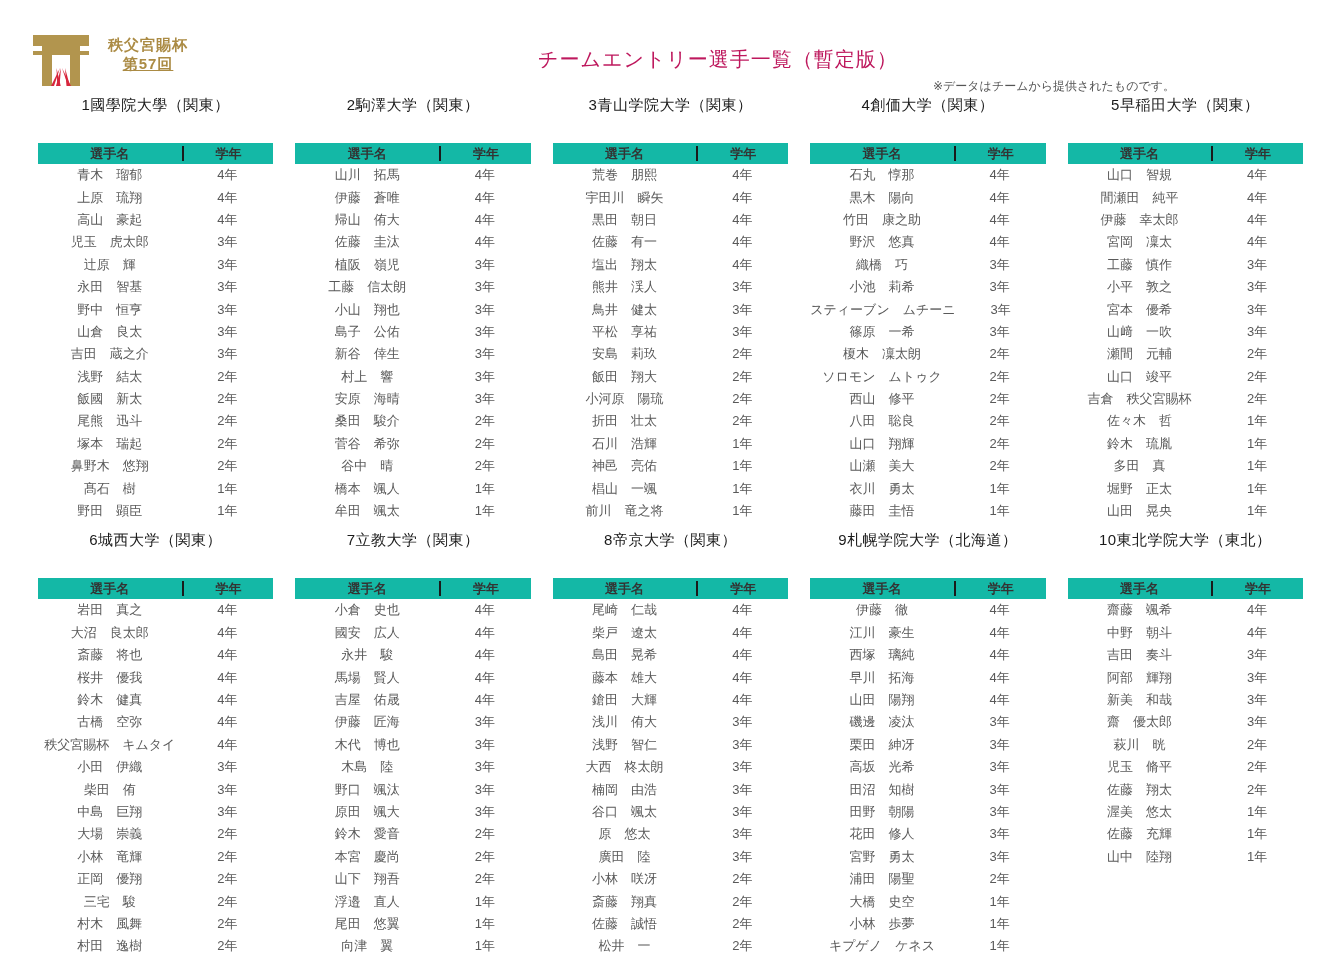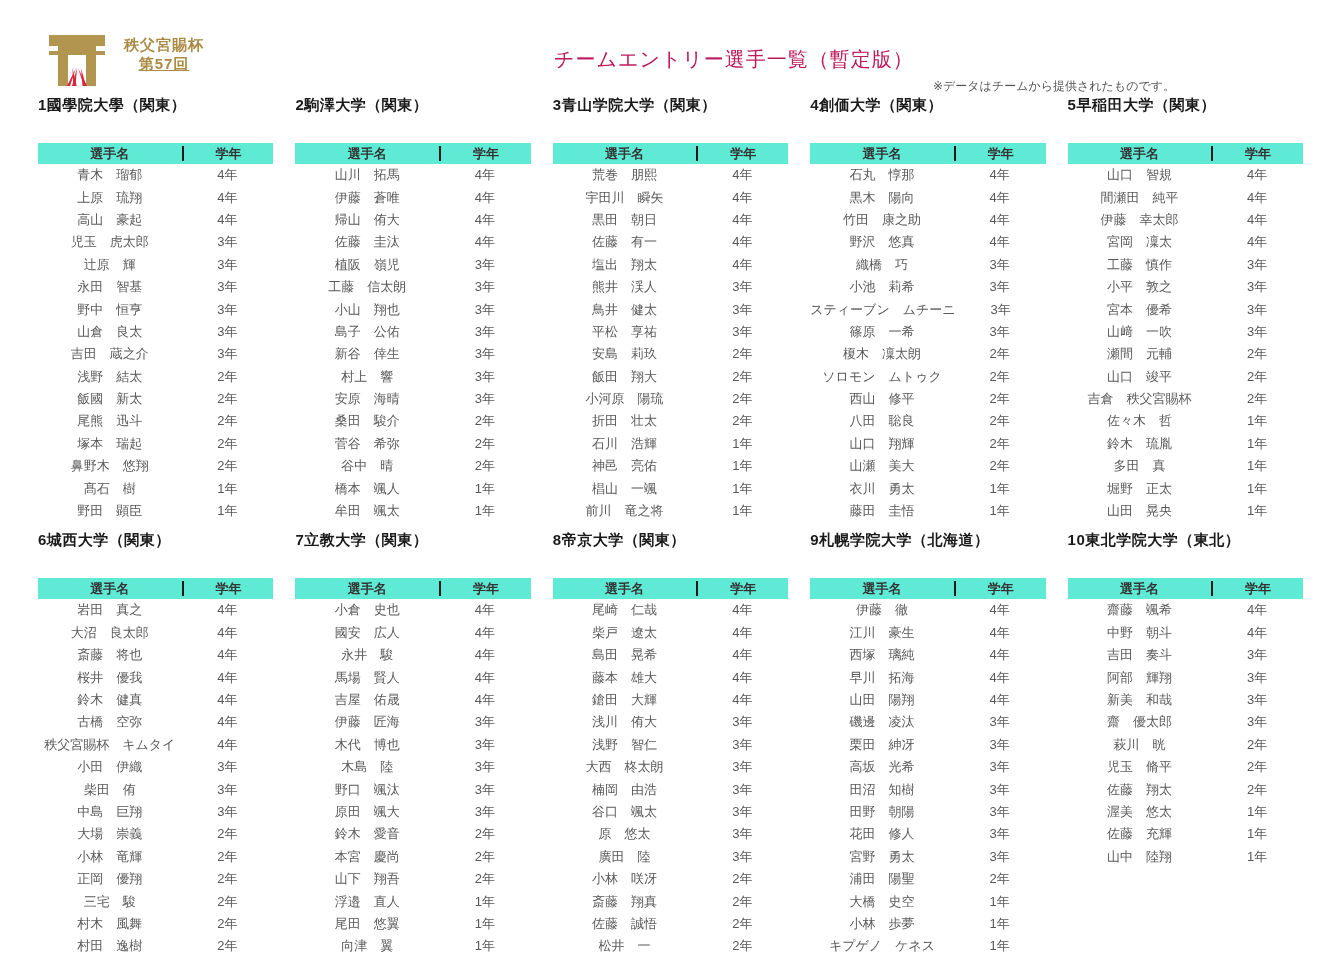--- a/index.html
+++ b/index.html
@@ -2,21 +2,21 @@
 <html lang="ja"><head>
 <meta charset="utf-8">
 <style>
   html,body{margin:0;padding:0;background:#ffffff;}
   .page{
     width:1341px;height:953px;position:relative;background:#ffffff;
     font-family:"Liberation Sans","DejaVu Sans",sans-serif;
     overflow:hidden;
   }
   
-  .masthead{position:absolute;top:30px;left:48px;right:36px;height:64px;}
+  .masthead{position:absolute;top:30px;left:32px;right:36px;height:64px;}
   .logo{position:absolute;left:0;top:4px;width:58px;height:52px;}
   .cup-block{position:absolute;left:68px;top:6px;width:96px;text-align:center;line-height:1.25;}
   .cup-line{font-size:15px;font-weight:bold;color:#ab8b44;letter-spacing:1px;}
   .edition-line{font-size:15px;font-weight:bold;color:#ab8b44;letter-spacing:1px;text-decoration:underline;}
   .main-title{
     position:absolute;left:166px;top:-4px;
     font-size:42px;font-weight:bold;color:#e60012;letter-spacing:2px;
   }
   .sub-title{
     position:absolute;left:506px;top:16px;
@@ -27,25 +27,25 @@
     font-size:12px;color:#555555;
   }
   
   .teams-grid{
     position:absolute;left:38px;top:96px;width:1265px;
     display:grid;grid-template-columns:repeat(5,1fr);
     column-gap:22px;row-gap:9px;
   }
   .team{width:100%;}
   .team-title{
-    margin:0 0 3px 0;text-align:left;
-    font-size:15px;font-weight:bold;color:#1a1a1a;letter-spacing:0.5px;
+    margin:0 0 3px 0;text-align:center;
+    font-size:15px;font-weight:normal;color:#1a1a1a;letter-spacing:0.5px;
   }
   .thead{
-    display:flex;align-items:center;height:21px;background:#5eead4;margin-top:28px;
+    display:flex;align-items:center;height:21px;background:#14b8a6;margin-top:28px;
   }
   .th{font-size:13px;font-weight:bold;color:#333333;text-align:center;}
   .th.name{flex:0 0 61%;position:relative;}
   .col-divider{width:2px;height:15px;background:#1a1a1a;flex:0 0 2px;}
   .th.year{flex:1;}
   .row{display:flex;align-items:center;height:22.4px;}
   .cell{font-size:13px;color:#595959;text-align:center;white-space:nowrap;}
   .cell.name{flex:0 0 61%;}
   .cell.year{flex:1;}
 </style>

